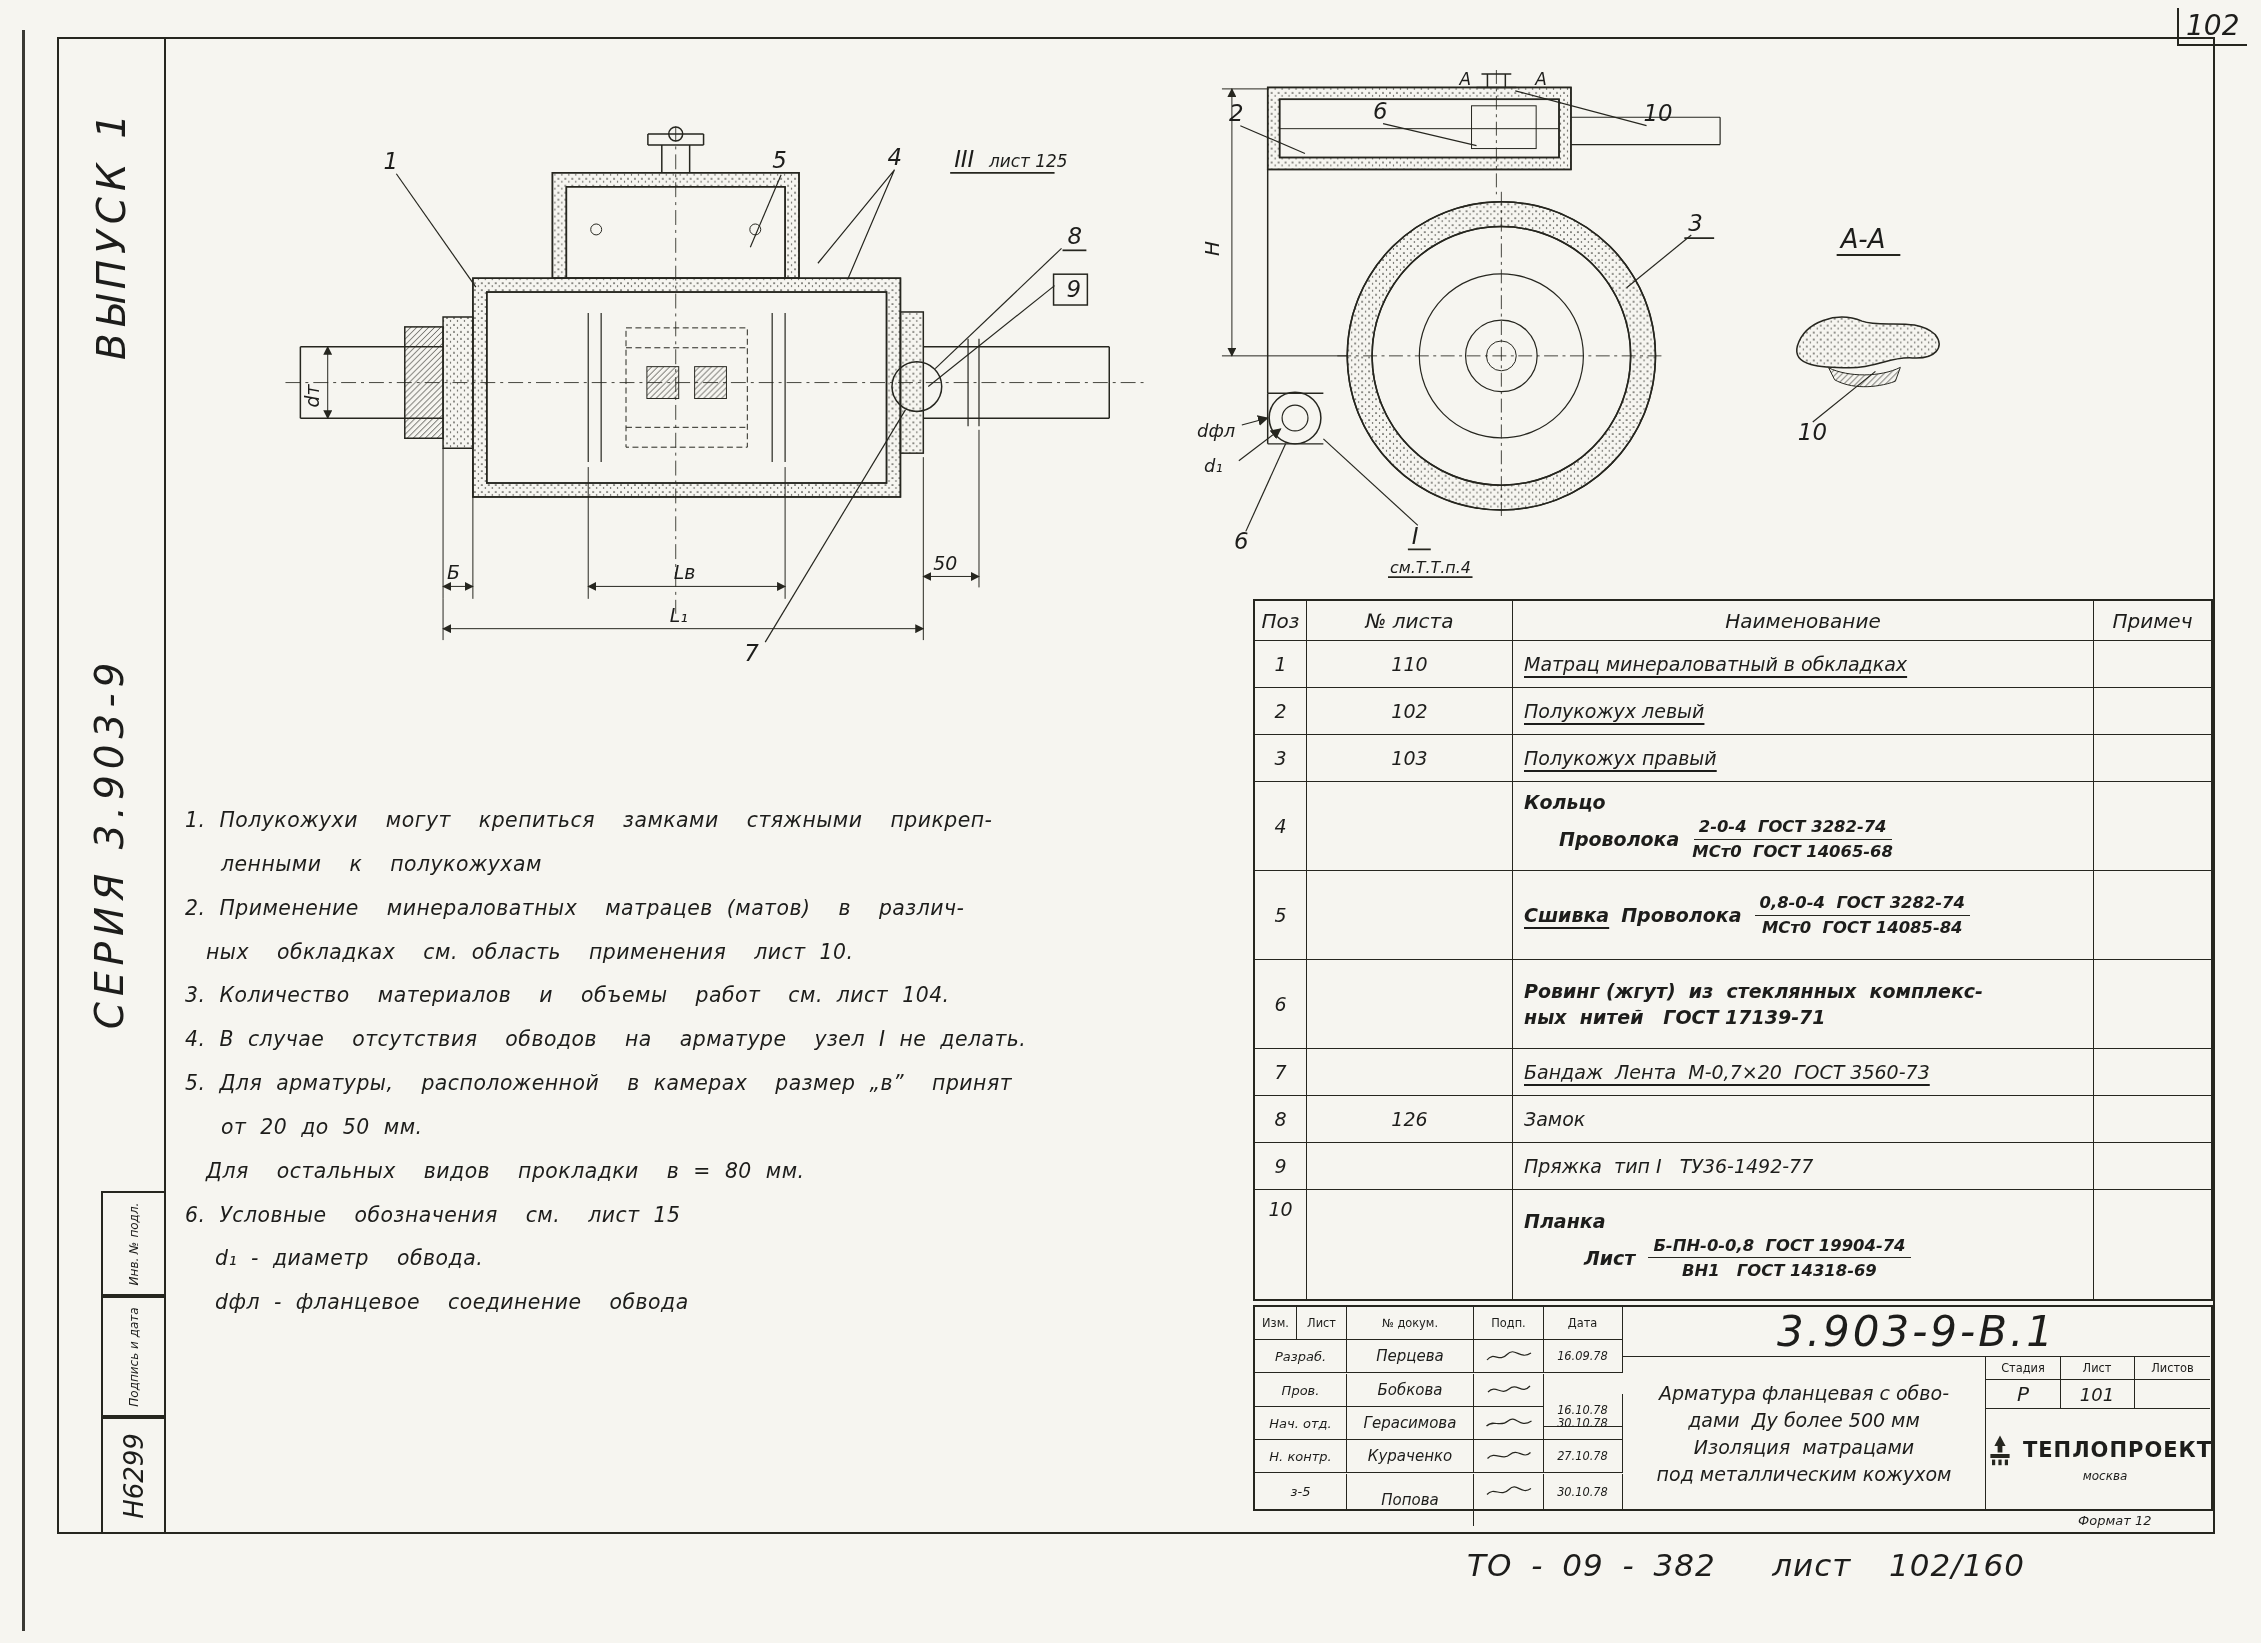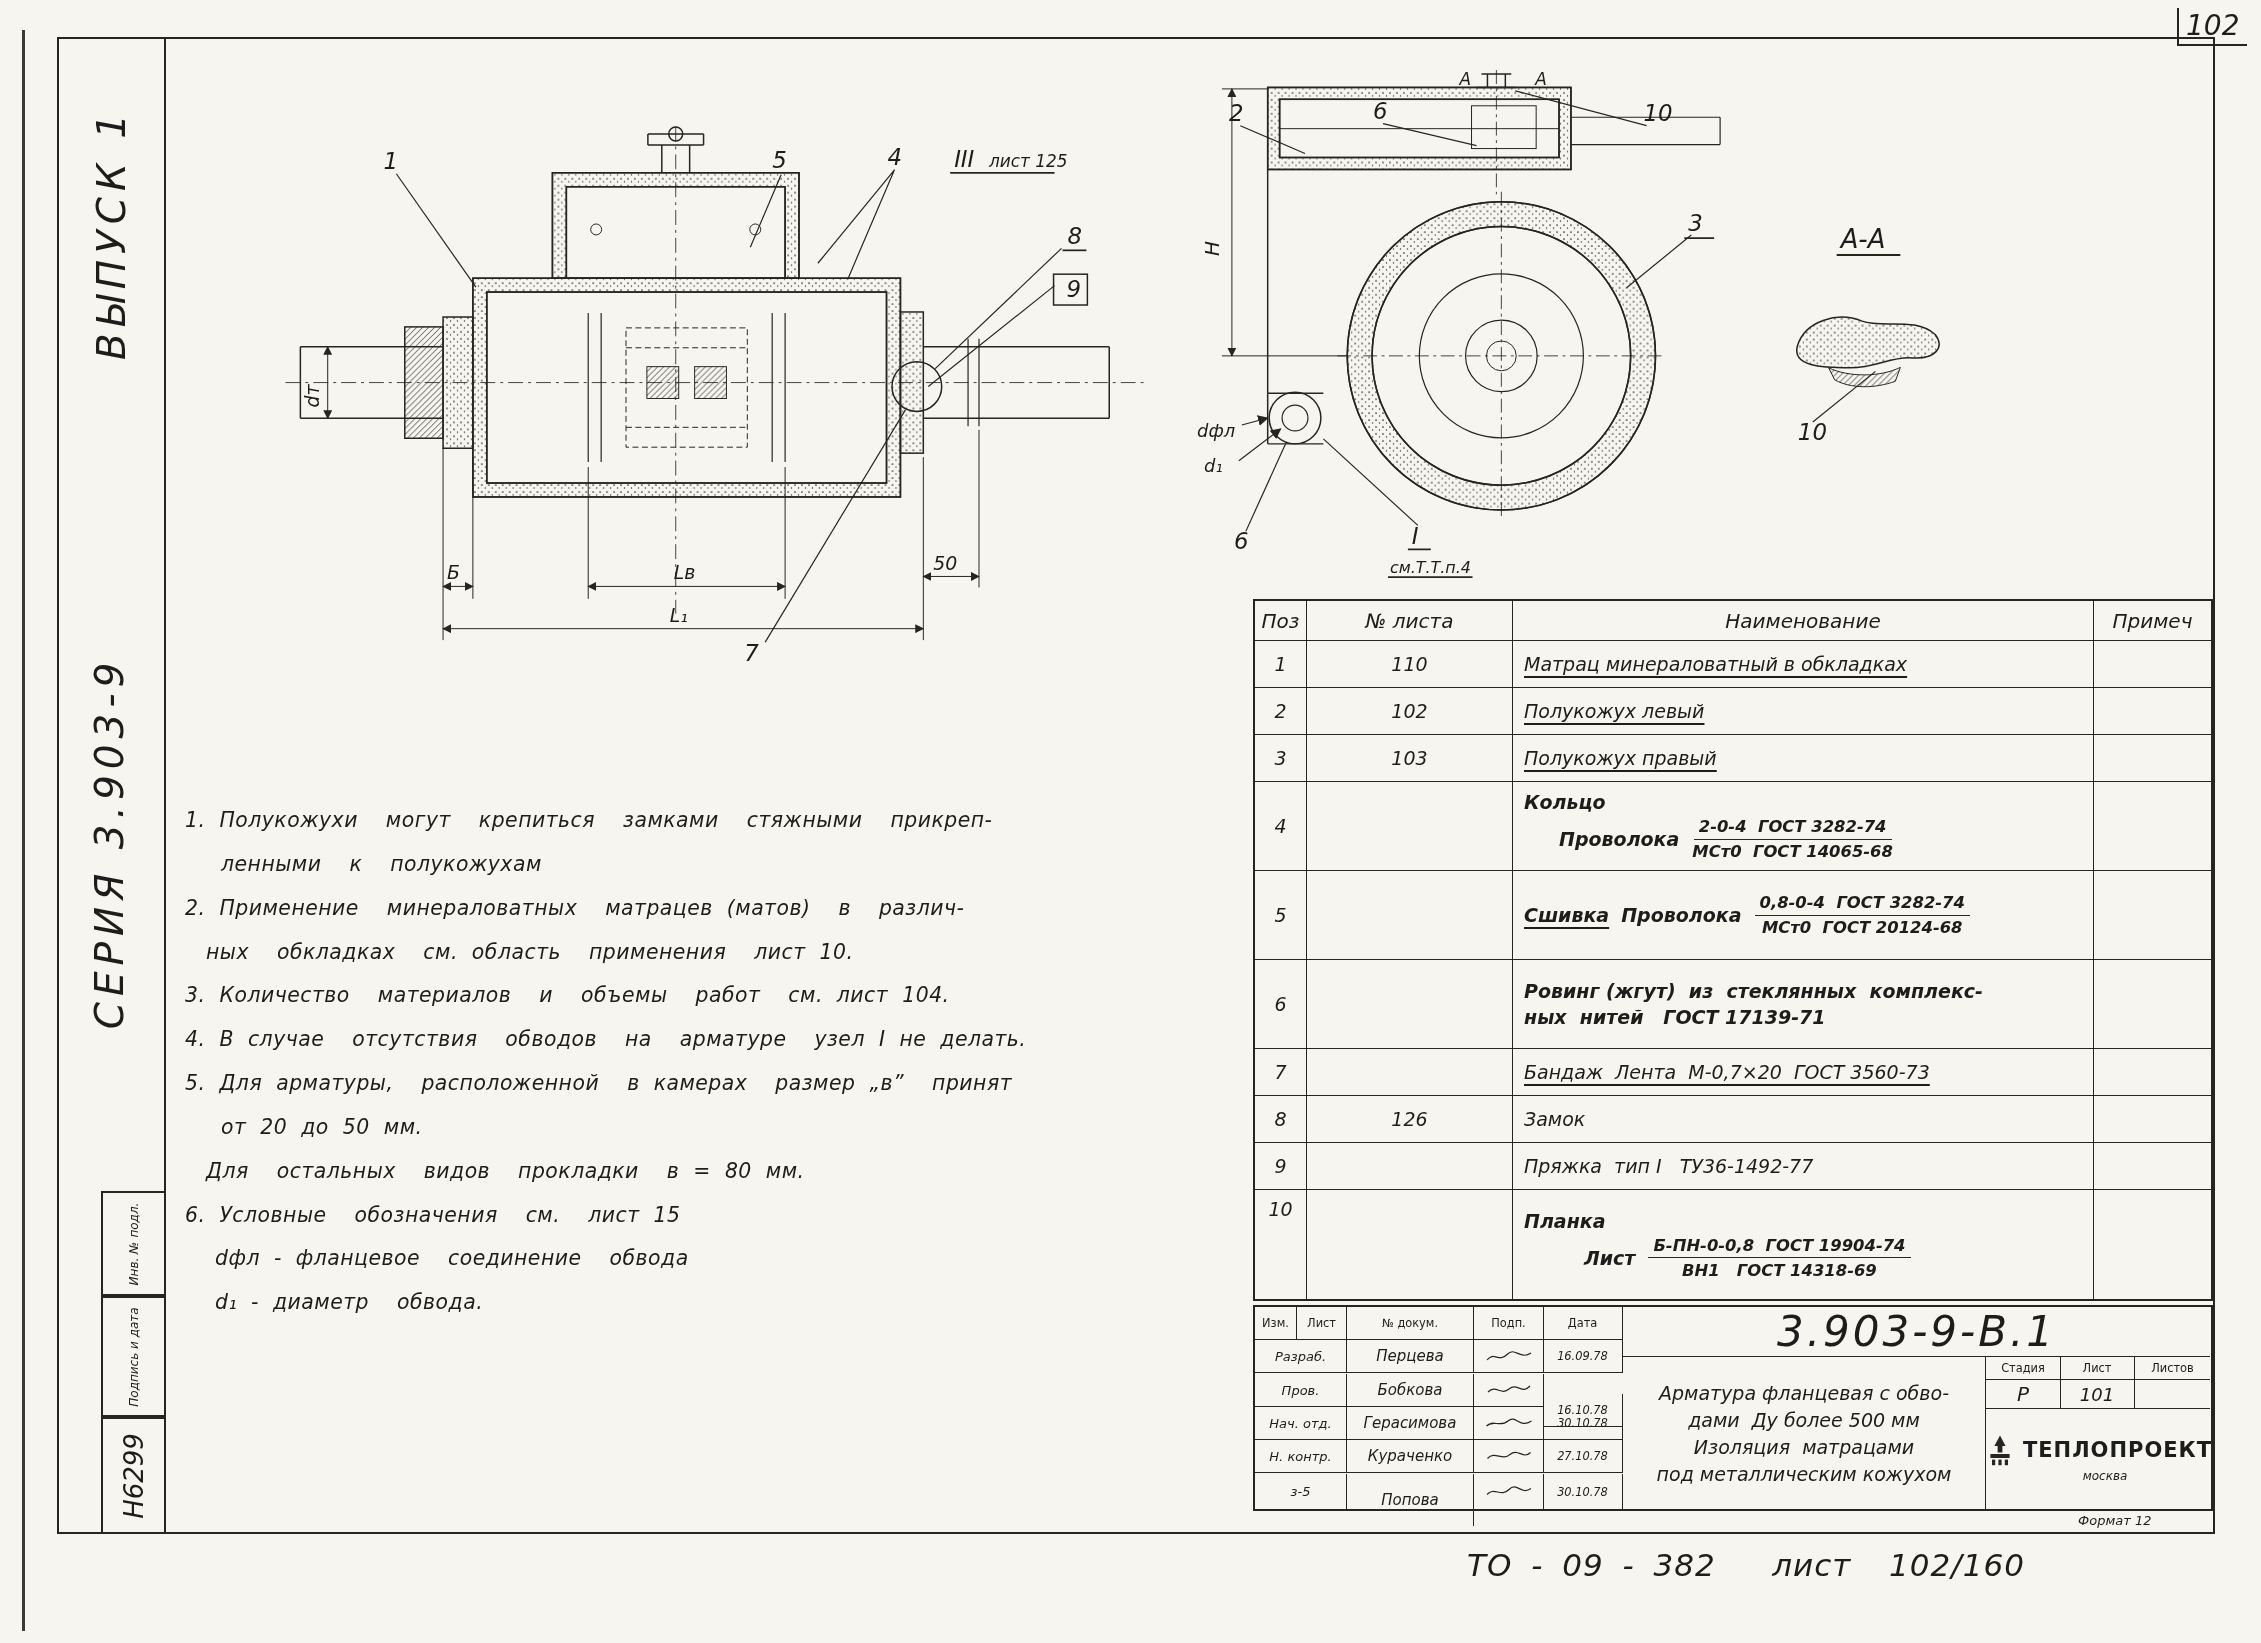--- a/index.html
+++ b/index.html
@@ -242,22 +242,22 @@
     <div class="nl">1. Полукожухи  могут  крепиться  замками  стяжными  прикреп-</div>
     <div class="nl ind1">ленными  к  полукожухам</div>
     <div class="nl">2. Применение  минераловатных  матрацев (матов)  в  различ-</div>
     <div class="nl ind2">ных  обкладках  см. область  применения  лист 10.</div>
     <div class="nl">3. Количество  материалов  и  объемы  работ  см. лист 104.</div>
     <div class="nl">4. В случае  отсутствия  обводов  на  арматуре  узел I не делать.</div>
     <div class="nl">5. Для арматуры,  расположенной  в камерах  размер „в”  принят</div>
     <div class="nl ind1">от 20 до 50 мм.</div>
     <div class="nl ind2">Для  остальных  видов  прокладки  в = 80 мм.</div>
     <div class="nl">6. Условные  обозначения  см.  лист 15</div>
+    <div class="nl ind3">d₁ - диаметр  обвода.</div>
     <div class="nl ind3">dфл - фланцевое  соединение  обвода</div>
-    <div class="nl ind3">d₁ - диаметр  обвода.</div>
   </div>
 
   <div class="ptable">
     <div class="prow phead" style="height:40px;">
       <div class="pc w-pos">Поз</div>
       <div class="pc w-sheet">№ листа</div>
       <div class="pc w-name">Наименование</div>
       <div class="pc w-prim">Примеч</div>
     </div>
     <div class="prow" style="height:47px;">
@@ -295,21 +295,21 @@
     </div>
     <div class="prow" style="height:89px;">
       <div class="pc w-pos">5</div>
       <div class="pc w-sheet"></div>
       <div class="pc w-name namecol">
         <div class="frow">
           <span class="ul">Сшивка</span>
           <span style="margin-left:12px;">Проволока</span>
           <span class="frac">
             <span class="ft">0,8-0-4  ГОСТ 3282-74</span>
-            <span class="fb">МСт0  ГОСТ 20124-68</span>
+            <span class="fb">МСт0  ГОСТ 14085-84</span>
           </span>
         </div>
       </div>
       <div class="pc w-prim"></div>
     </div>
     <div class="prow" style="height:89px;">
       <div class="pc w-pos">6</div>
       <div class="pc w-sheet"></div>
       <div class="pc w-name namecol">
         <div>Ровинг (жгут)  из  стеклянных  комплекс-</div>

